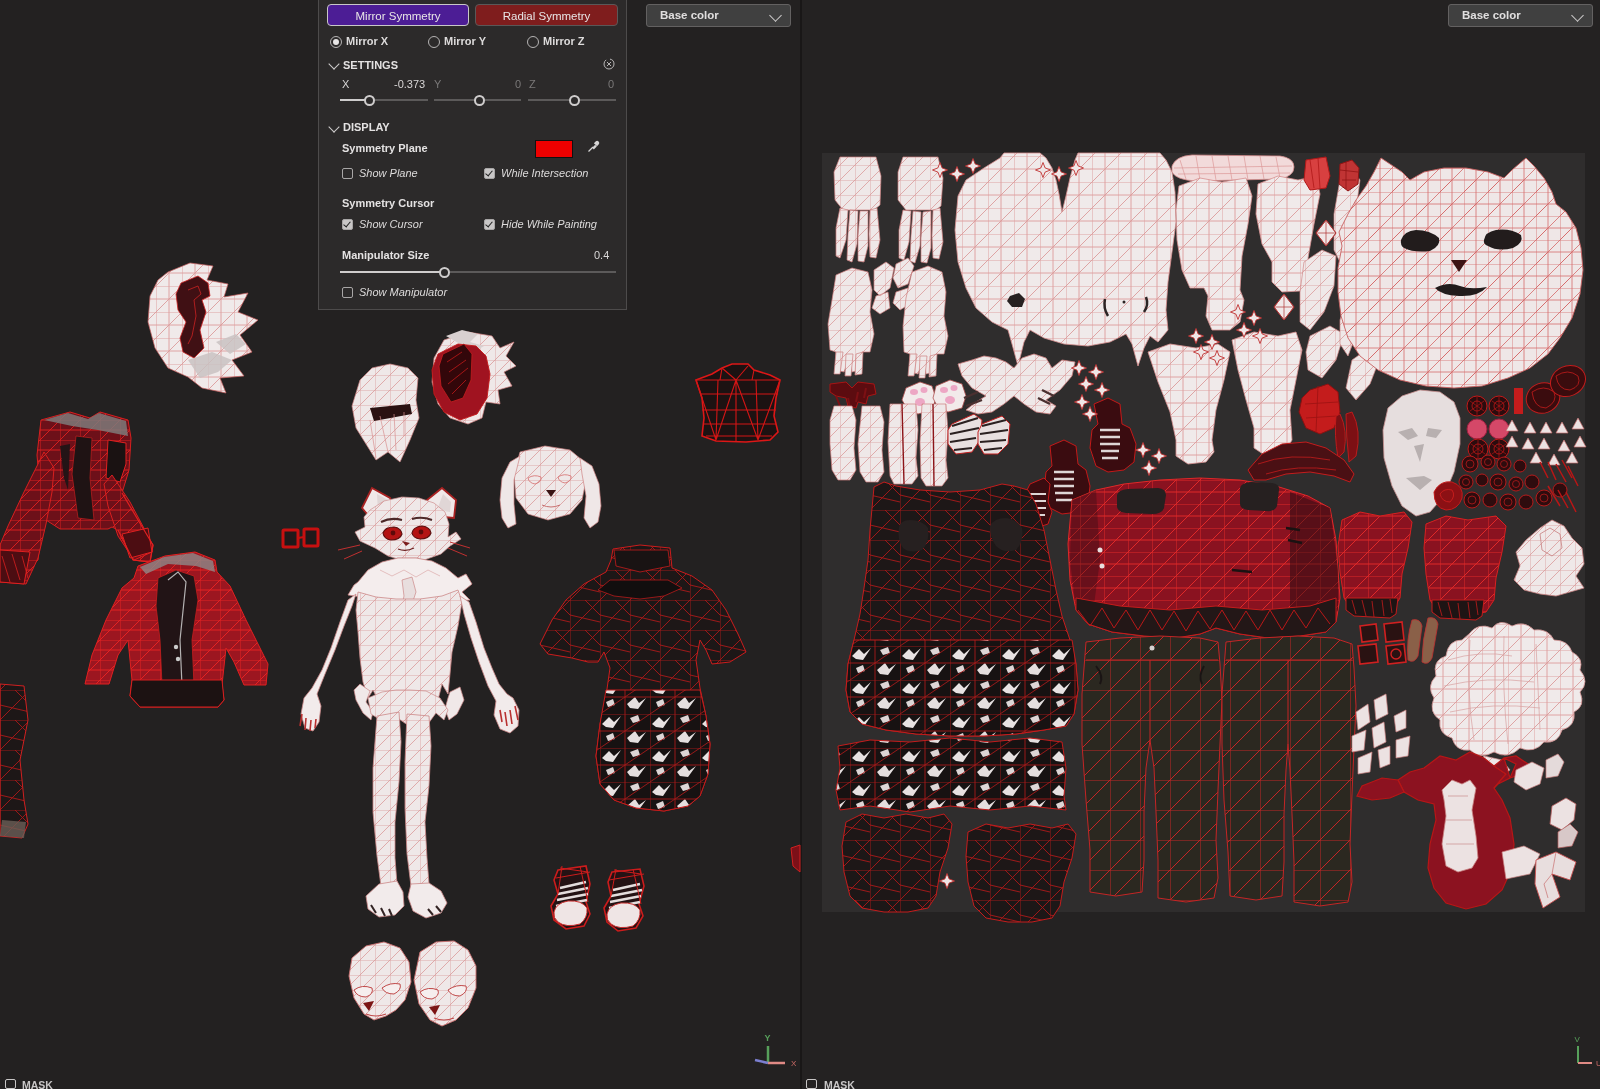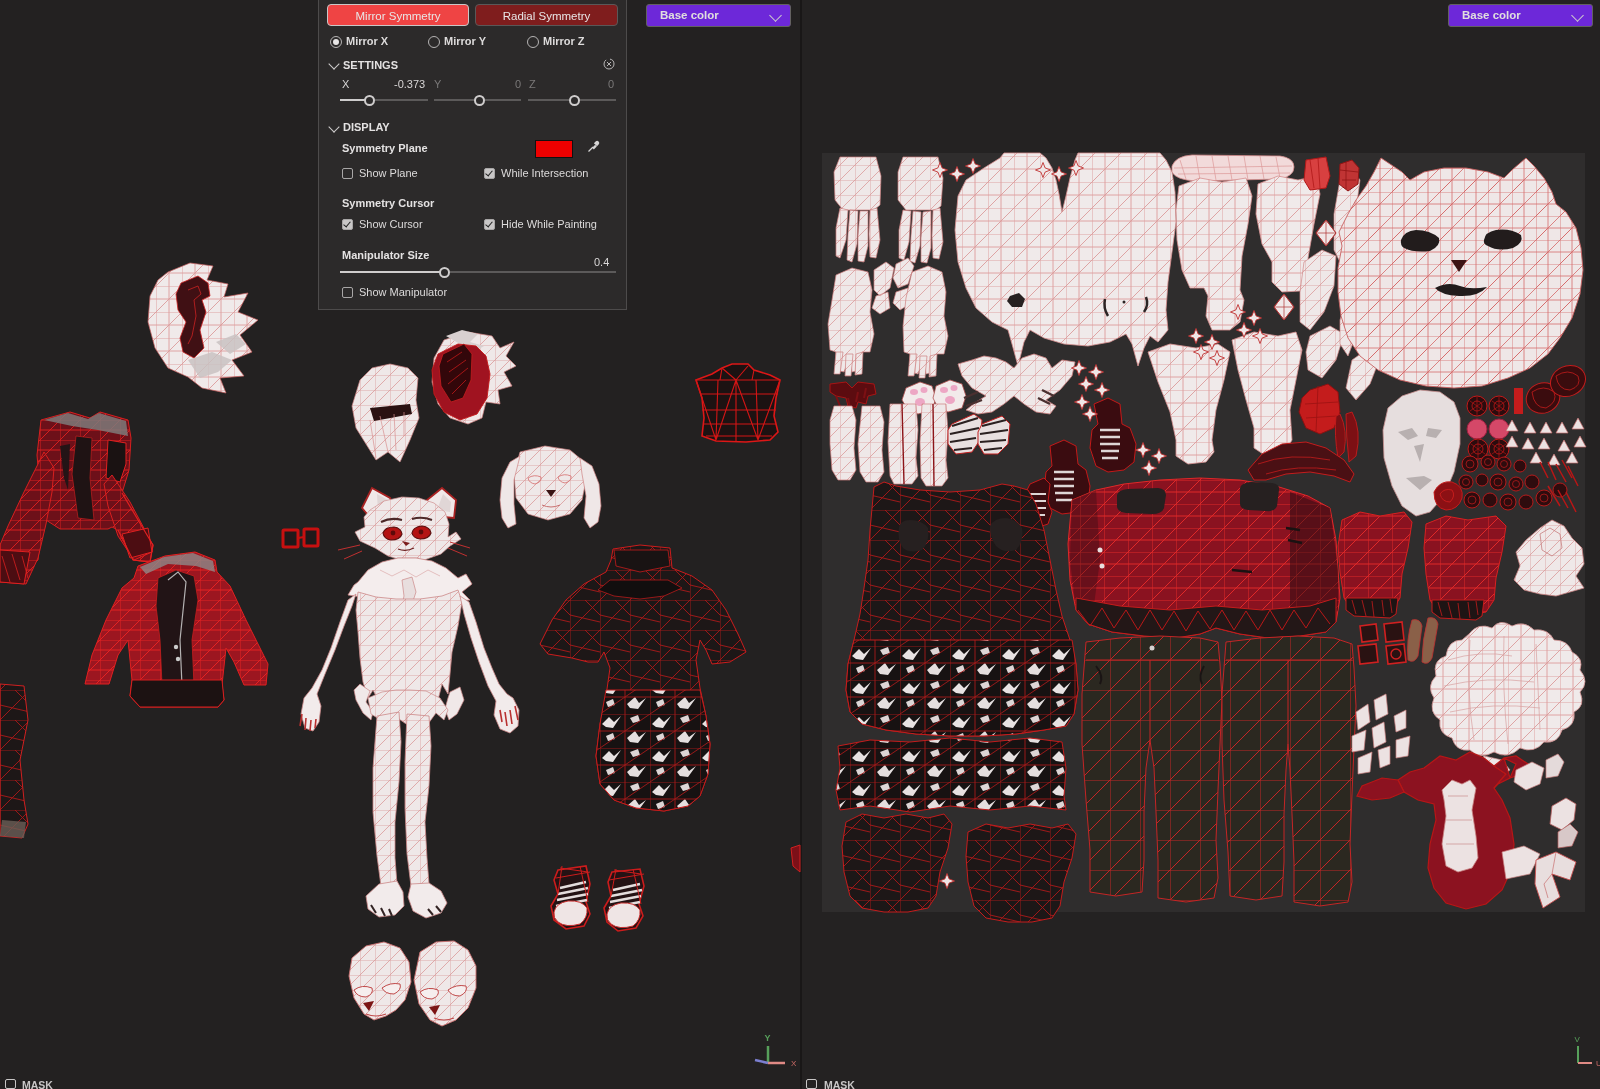--- a/index.html
+++ b/index.html
@@ -1,36 +1,36 @@
 <!DOCTYPE html>
 <html><head>
 <meta charset="utf-8">
 <style>
 html,body{margin:0;padding:0;background:#232121;font-family:"Liberation Sans",sans-serif;}
 #app{position:relative;width:1600px;height:1089px;overflow:hidden;background:#232121;}
 #svgbg{position:absolute;left:0;top:0;}
 .panel{position:absolute;left:318px;top:-2px;width:309px;height:312px;background:#2c2a2a;border:1px solid #4d4b4b;box-sizing:border-box;z-index:5;}
 .tabbtn{position:absolute;height:22px;line-height:22px;text-align:center;font-size:11.5px;color:#e8e6e6;border-radius:4px;box-sizing:border-box;}
-.tab1{left:8px;top:5px;width:142px;background:#ef4444;border:1px solid #c9c7c7;}
+.tab1{left:8px;top:5px;width:142px;background:#4c1d95;border:1px solid #c9c7c7;}
 .tab2{left:156px;top:5px;width:143px;background:#7f1d1d;border:1px solid #5a5858;}
 .radiorow{position:absolute;top:36px;left:0;width:100%;height:14px;font-size:11px;color:#dddbdb;font-weight:bold;}
 .radio{position:absolute;width:10px;height:10px;border:1px solid #b5b3b3;border-radius:50%;top:1px;}
 .radio.sel::after{content:"";position:absolute;left:2px;top:2px;width:6px;height:6px;border-radius:50%;background:#e8e6e6;}
 .seclbl{position:absolute;font-size:11px;font-weight:bold;color:#e4e2e2;text-align:center;}
 .chev{position:absolute;width:7px;height:7px;border-left:1.5px solid #cfcdcd;border-bottom:1.5px solid #cfcdcd;transform:rotate(-45deg);}
 .slbl{position:absolute;font-size:11px;color:#d8d6d6;}
 .dimlbl{position:absolute;font-size:11px;color:#7a7878;}
 .track{position:absolute;height:2px;background:#5c5a5a;}
 .trackfill{position:absolute;height:2px;background:#cfcdcd;}
 .knob{position:absolute;width:11px;height:11px;border-radius:50%;background:#2c2a2a;border:2px solid #cfcdcd;box-sizing:border-box;}
 .cb{position:absolute;width:11px;height:11px;border:1px solid #a8a6a6;border-radius:2px;background:#2c2a2a;box-sizing:border-box;}
 .cb.on{background:#c9c7c7;}
 .cb.on::after{content:"";position:absolute;left:2px;top:0px;width:3px;height:6px;border-right:1.8px solid #222;border-bottom:1.8px solid #222;transform:rotate(40deg);}
-.cblbl{position:absolute;font-size:11px;color:#dddbdb;}
-.dd{position:absolute;width:145px;height:23px;background:#6d28d9;border:1px solid #636161;border-radius:3px;box-sizing:border-box;z-index:4;}
+.cblbl{position:absolute;font-size:11px;color:#dddbdb;font-style:italic;}
+.dd{position:absolute;width:145px;height:23px;background:#404040;border:1px solid #636161;border-radius:3px;box-sizing:border-box;z-index:4;}
 .dd .t{position:absolute;left:13px;top:4px;font-size:11.5px;font-weight:bold;color:#e0dede;}
 .dd .c{position:absolute;right:10px;top:6px;width:8px;height:8px;border-left:1.6px solid #cfcdcd;border-bottom:1.6px solid #cfcdcd;transform:rotate(-45deg);}
 .maskbar{position:absolute;font-size:10.5px;font-weight:bold;color:#c8c6c6;z-index:4;}
 .mico{position:absolute;width:9px;height:8px;border:1.6px solid #c8c6c6;border-radius:2px;}
 </style>
 </head>
 <body>
 <div id="app">
 <svg id="svgbg" width="1600" height="1089" viewBox="0 0 1600 1089">
 <defs>
@@ -518,21 +518,21 @@
   <div class="cb" style="left:23px;top:169px"></div>
   <div class="cblbl" style="left:40px;top:168px">Show Plane</div>
   <div class="cb on" style="left:165px;top:169px"></div>
   <div class="cblbl" style="left:182px;top:168px">While Intersection</div>
   <div class="seclbl" style="left:23px;top:198px">Symmetry Cursor</div>
   <div class="cb on" style="left:23px;top:220px"></div>
   <div class="cblbl" style="left:40px;top:219px">Show Cursor</div>
   <div class="cb on" style="left:165px;top:220px"></div>
   <div class="cblbl" style="left:182px;top:219px">Hide While Painting</div>
   <div class="seclbl" style="left:23px;top:250px">Manipulator Size</div>
-  <div class="slbl" style="left:275px;top:257px">0.4</div>
+  <div class="slbl" style="left:275px;top:250px">0.4</div>
   <div class="track" style="left:21px;top:272px;width:276px"></div>
   <div class="trackfill" style="left:21px;top:272px;width:105px"></div>
   <div class="knob" style="left:120px;top:268px"></div>
   <div class="cb" style="left:23px;top:288px"></div>
   <div class="cblbl" style="left:40px;top:287px">Show Manipulator</div>
 </div>
 
 <div class="dd" style="left:646px;top:4px">
       <div class="t">Base color</div>
       <div class="c"></div>

